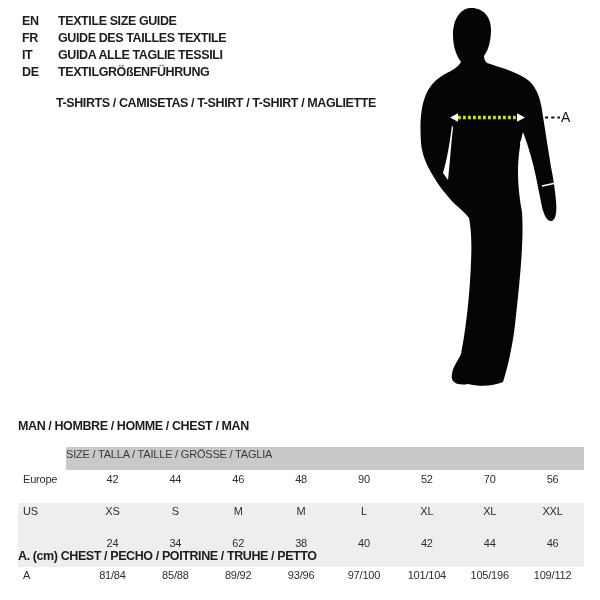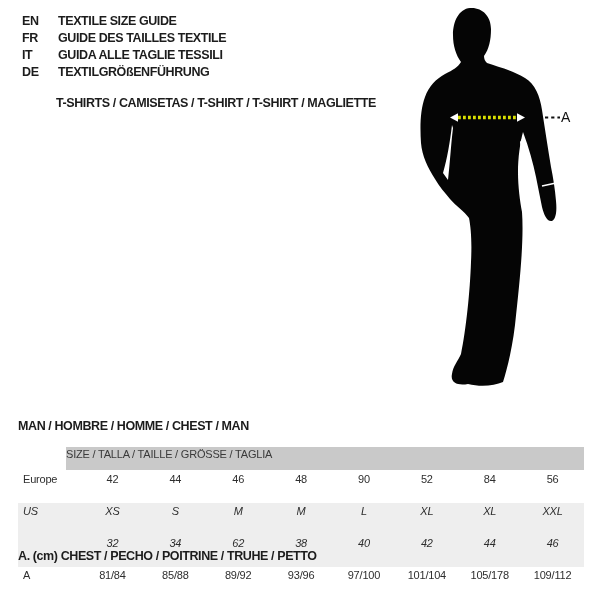--- a/index.html
+++ b/index.html
@@ -34,21 +34,21 @@
   .man-heading{
     position:absolute;left:18px;top:419px;
     font-size:12.5px;font-weight:bold;letter-spacing:-0.4px;white-space:nowrap;
   }
   .size-table{position:absolute;left:18px;top:447px;width:566px;font-size:11px;}
   .thead{
     height:23px;line-height:15px;background:#c9c9c9;color:#3a3a3a;
     letter-spacing:-0.2px;margin-bottom:1px;margin-left:48px;
   }
   .trow{display:flex;height:32px;line-height:17px;color:#2e2e2e;}
-  .row-band{background:#eeeeee;font-style:italic;}
+  .row-band{background:#eeeeee;}
   .tlabel{flex:0 0 58px;padding-left:5px;letter-spacing:-0.2px;}
   .tcell{flex:1 1 0;text-align:center;letter-spacing:-0.2px;}
 
   .footnote{
     position:absolute;left:18px;top:549px;
     font-size:12.5px;font-weight:bold;letter-spacing:-0.4px;white-space:nowrap;text-align:center;
   }
 </style>
 </head>
 <body>
@@ -126,56 +126,56 @@
     <div class="thead">SIZE / TALLA / TAILLE / GRÖSSE / TAGLIA</div>
 
     <div class="trow">
       <div class="tlabel">Europe</div>
       <div class="tcell">42</div>
       <div class="tcell">44</div>
       <div class="tcell">46</div>
       <div class="tcell">48</div>
       <div class="tcell">90</div>
       <div class="tcell">52</div>
-      <div class="tcell">84</div>
+      <div class="tcell">70</div>
       <div class="tcell">56</div>
     </div>
 
     <div class="trow row-band">
       <div class="tlabel">US</div>
       <div class="tcell">XS</div>
       <div class="tcell">S</div>
       <div class="tcell">M</div>
       <div class="tcell">M</div>
       <div class="tcell">L</div>
       <div class="tcell">XL</div>
       <div class="tcell">XL</div>
       <div class="tcell">XXL</div>
     </div>
 
     <div class="trow row-band">
       <div class="tlabel"></div>
-      <div class="tcell">32</div>
+      <div class="tcell">24</div>
       <div class="tcell">34</div>
       <div class="tcell">62</div>
       <div class="tcell">38</div>
       <div class="tcell">40</div>
       <div class="tcell">42</div>
       <div class="tcell">44</div>
       <div class="tcell">46</div>
     </div>
 
     <div class="trow">
       <div class="tlabel">A</div>
       <div class="tcell">81/84</div>
       <div class="tcell">85/88</div>
       <div class="tcell">89/92</div>
       <div class="tcell">93/96</div>
       <div class="tcell">97/100</div>
       <div class="tcell">101/104</div>
-      <div class="tcell">105/178</div>
+      <div class="tcell">105/196</div>
       <div class="tcell">109/112</div>
     </div>
   </div>
 
   <div class="footnote">A. (cm) CHEST / PECHO / POITRINE / TRUHE / PETTO</div>
 
 </div>
 
 </body></html>

